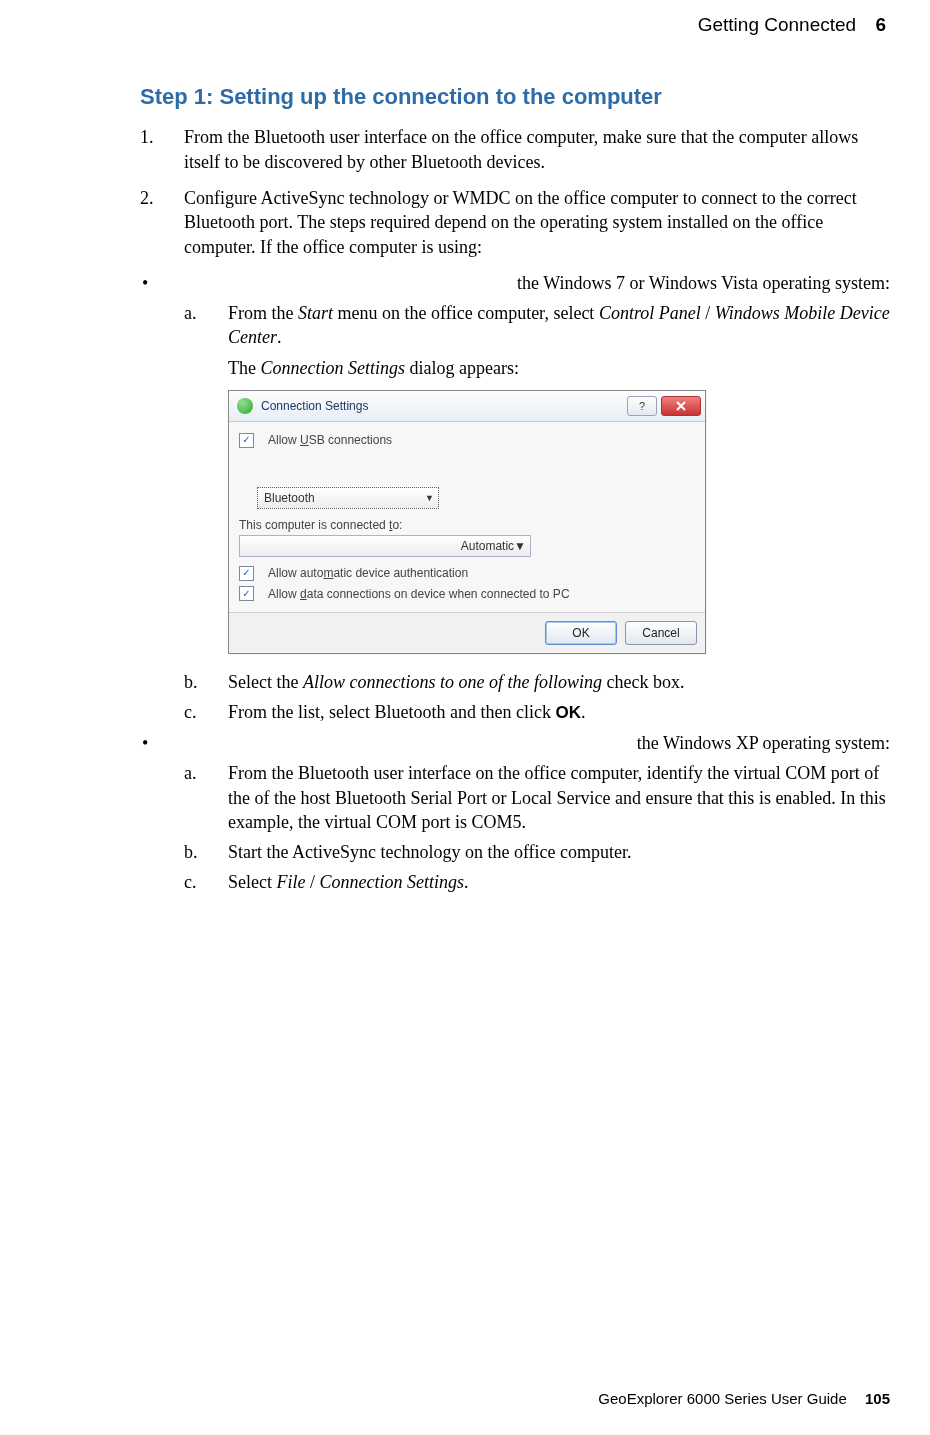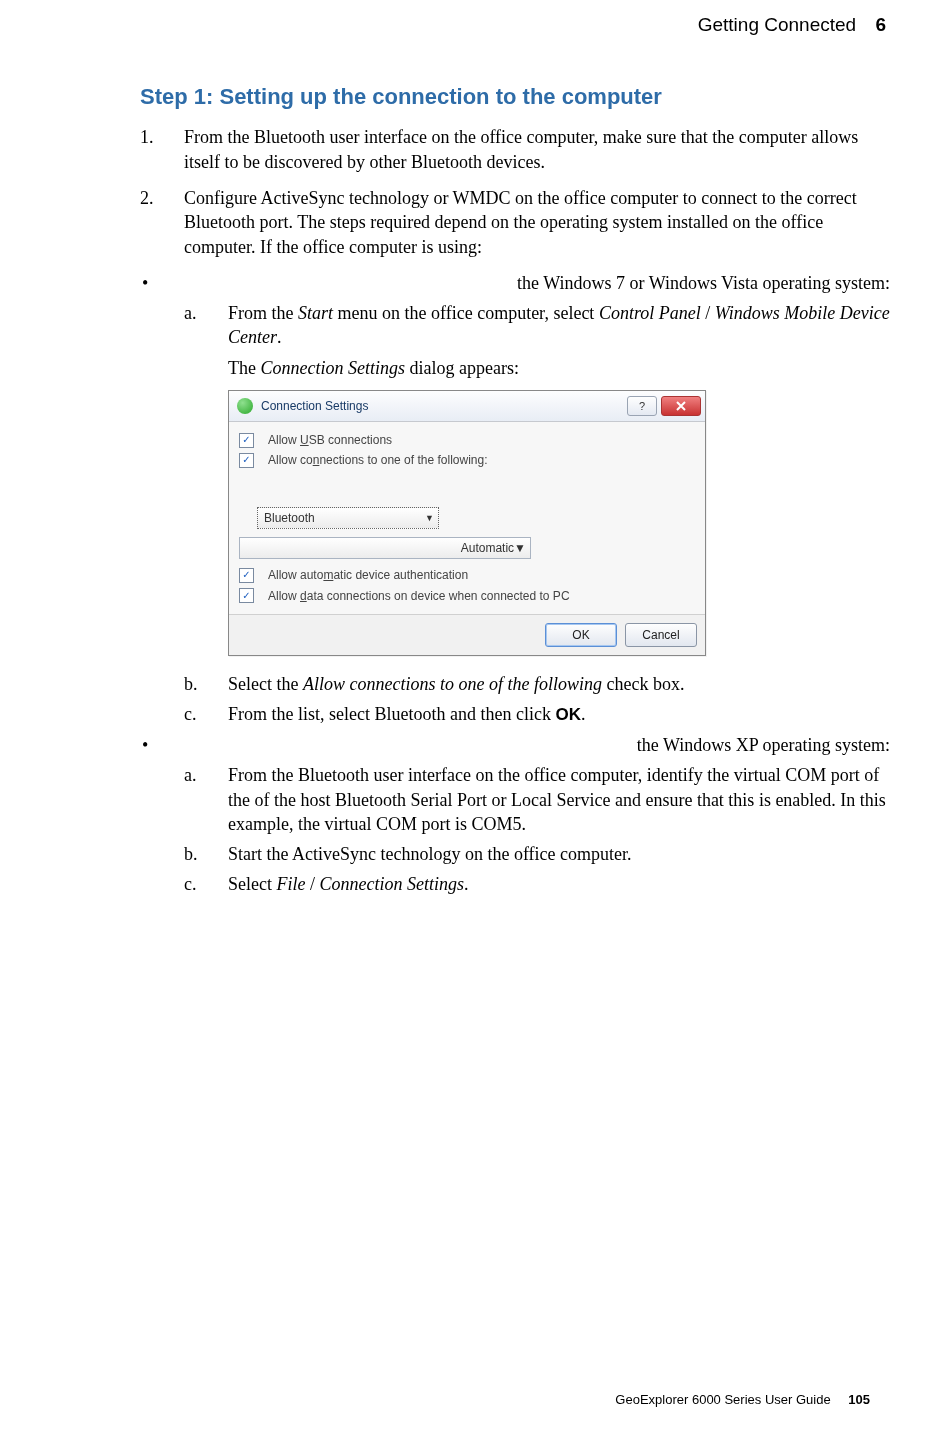--- a/index.html
+++ b/index.html
@@ -156,23 +156,23 @@
     border-radius: 3px;
     background: linear-gradient(#fefefe,#e2e7ef);
     display: flex; align-items: center; justify-content: center;
     font-size: 12px; color: #222;
   }
   .dlg-btn.default { border-color: #5b8fd6; box-shadow: 0 0 0 1px #a6c7f0 inset; }
 
   .footer {
     position: absolute;
     bottom: 26px;
-    right: 60px;
+    right: 40px;
     font-family: 'Trebuchet MS', Arial, sans-serif;
-    font-size: 13px;
+    font-size: 15px;
   }
   .footer .pg { font-weight: bold; margin-left: 14px; }
   .under { text-decoration: underline; text-decoration-thickness: 1px; }
 </style>
 </head>
 <body>
 
 <div class="header">
   <span>Getting Connected</span>
   <span class="chap-num">6</span>
@@ -222,30 +222,27 @@
                 <path d="M2 1 L10 9 M10 1 L2 9" stroke="#fff" stroke-width="2" fill="none"></path>
               </svg>
           </div>
         </div>
       </div>
       <div class="dlg-body">
         <div class="dlg-chk">
           <span class="chkbox checked"></span>
           <span><span>Allow </span><span class="under">U</span><span>SB connections</span></span>
         </div>
-        <div class="dlg-chk">
-          <span class="chkbox checked"></span>
-          <span><span>Allow co</span><span class="under">n</span><span>nections to one of the following:</span></span>
-        </div>
         <div class="dlg-select-row">
           <div class="dlg-select">
             <span>Bluetooth</span>
             <span class="arrow">▼</span>
           </div>
         </div>
+        <div class="dlg-label"><span>This computer is connected </span><span class="under">t</span><span>o:</span></div>
         <div class="dlg-select-full">
           <span>Automatic</span>
           <span class="arrow">▼</span>
         </div>
         <div class="dlg-chk">
           <span class="chkbox checked"></span>
           <span><span>Allow auto</span><span class="under">m</span><span>atic device authentication</span></span>
         </div>
         <div class="dlg-chk">
           <span class="chkbox checked"></span>

